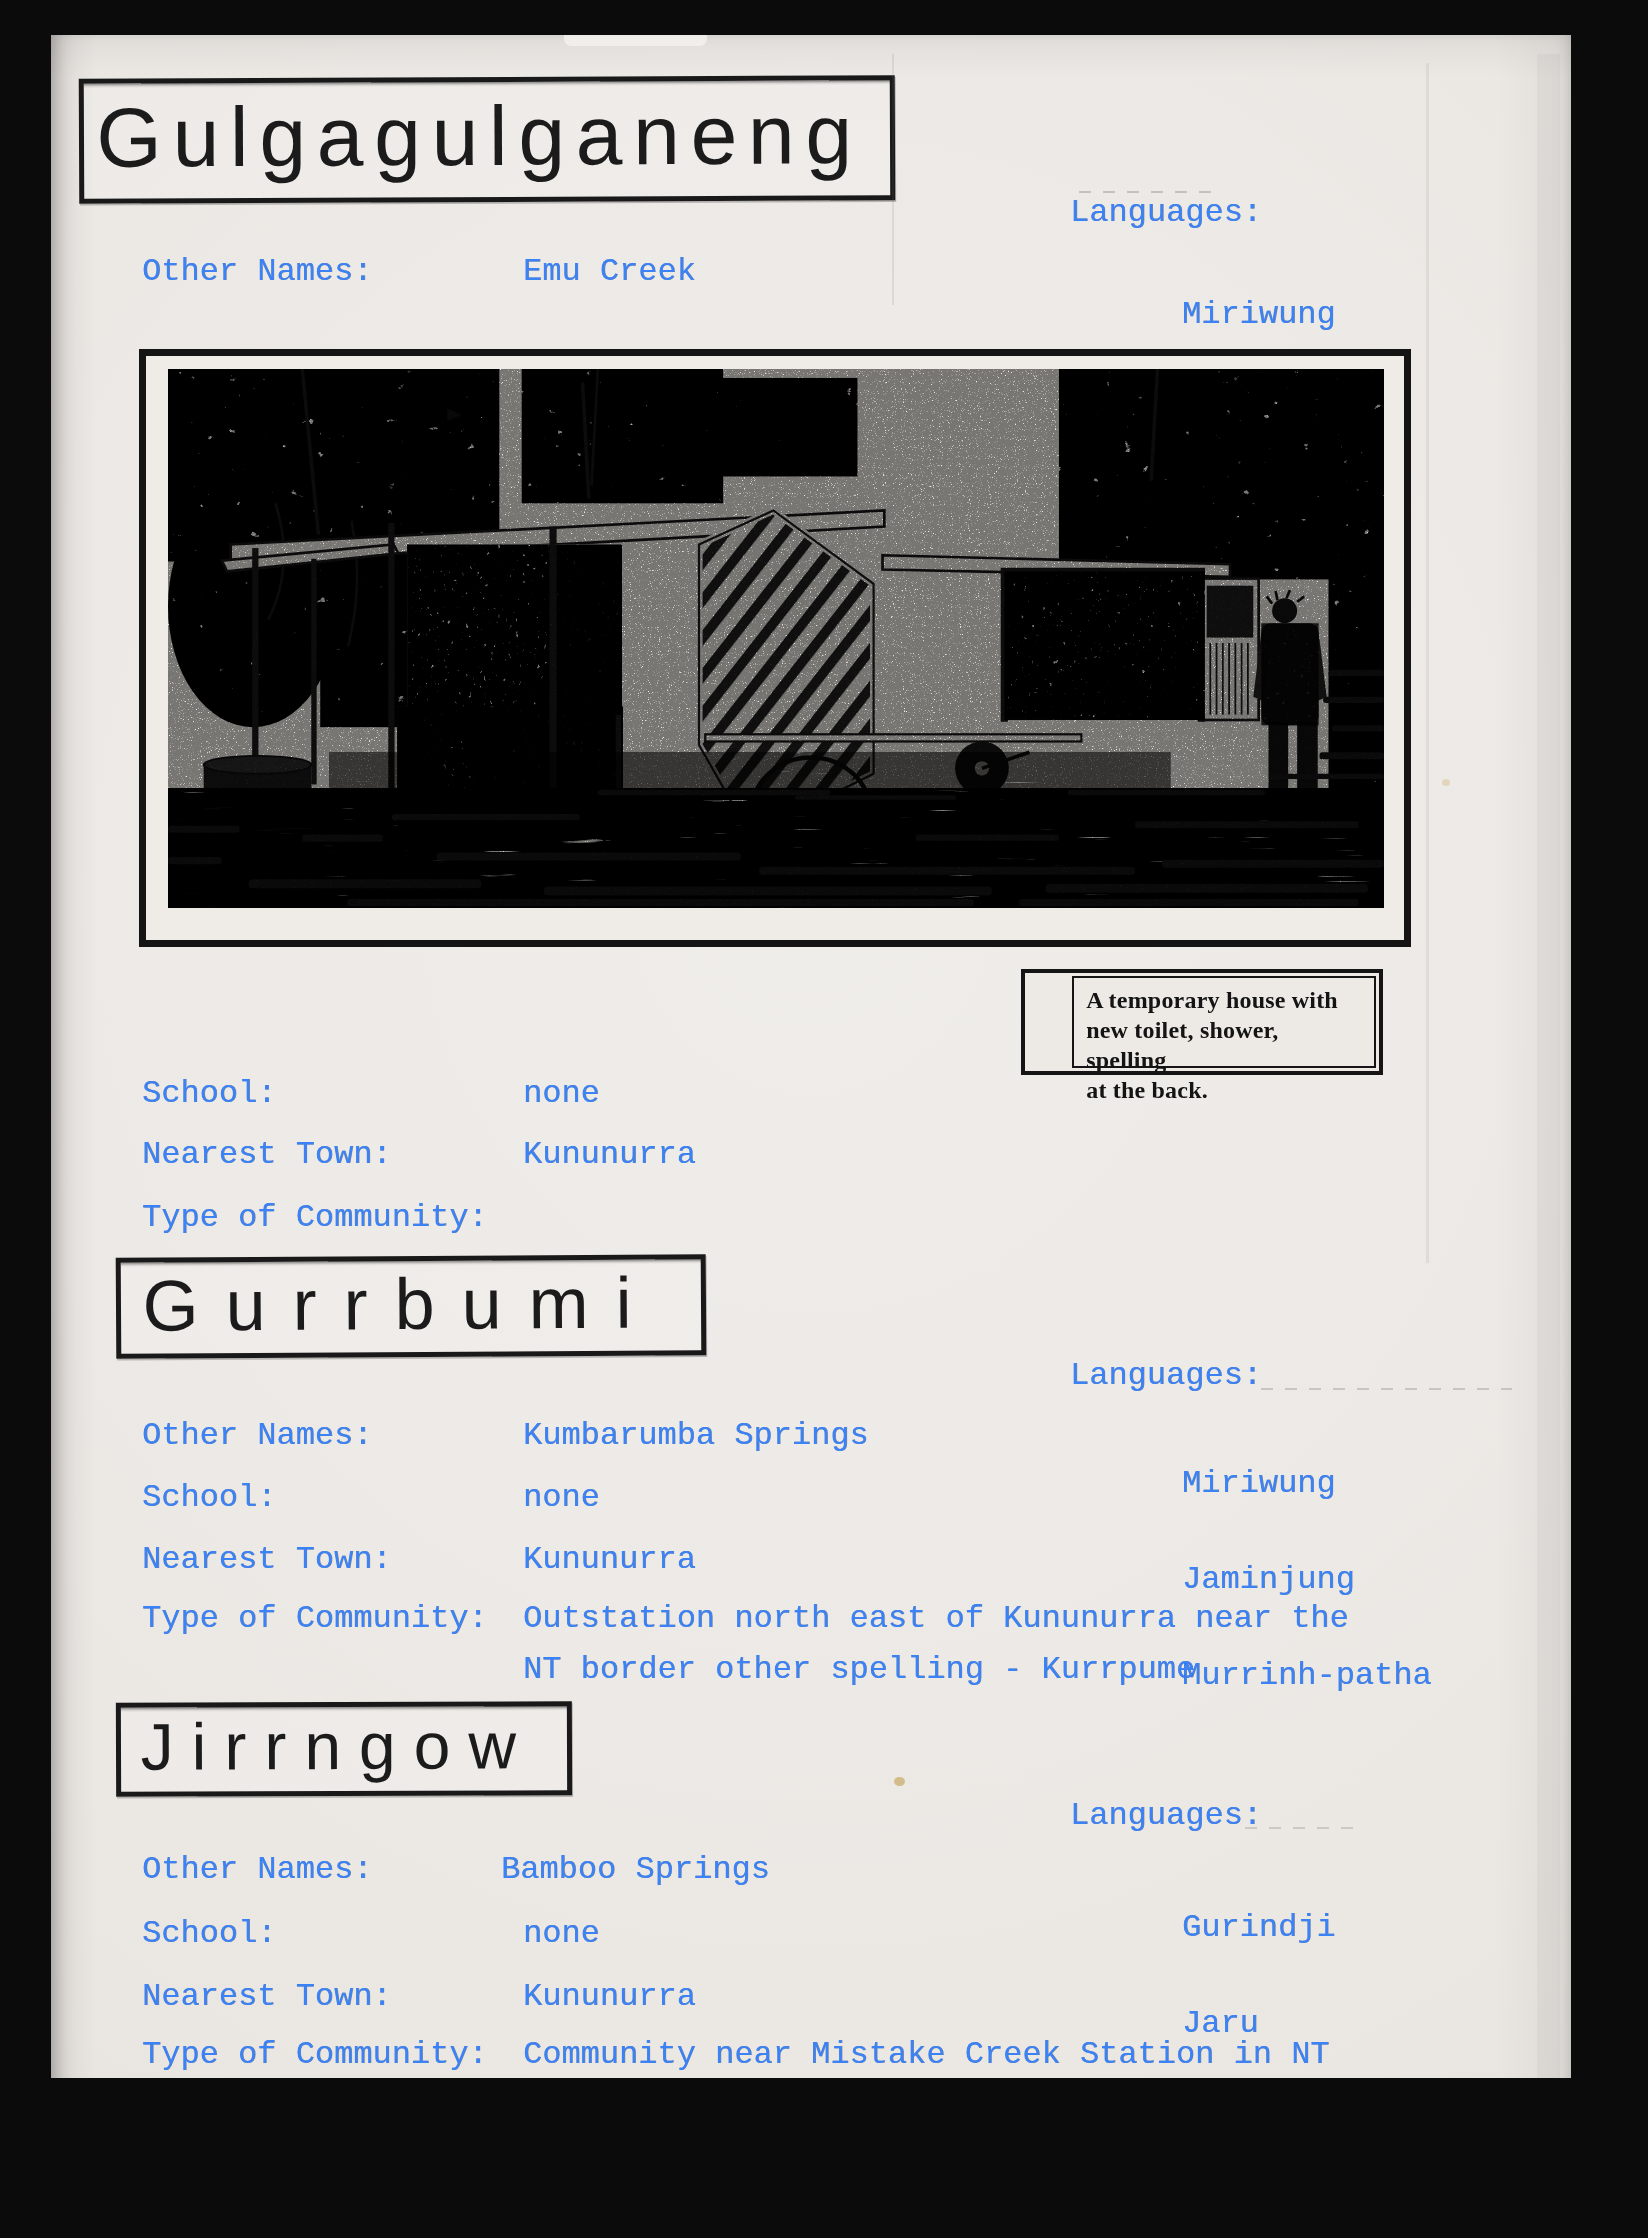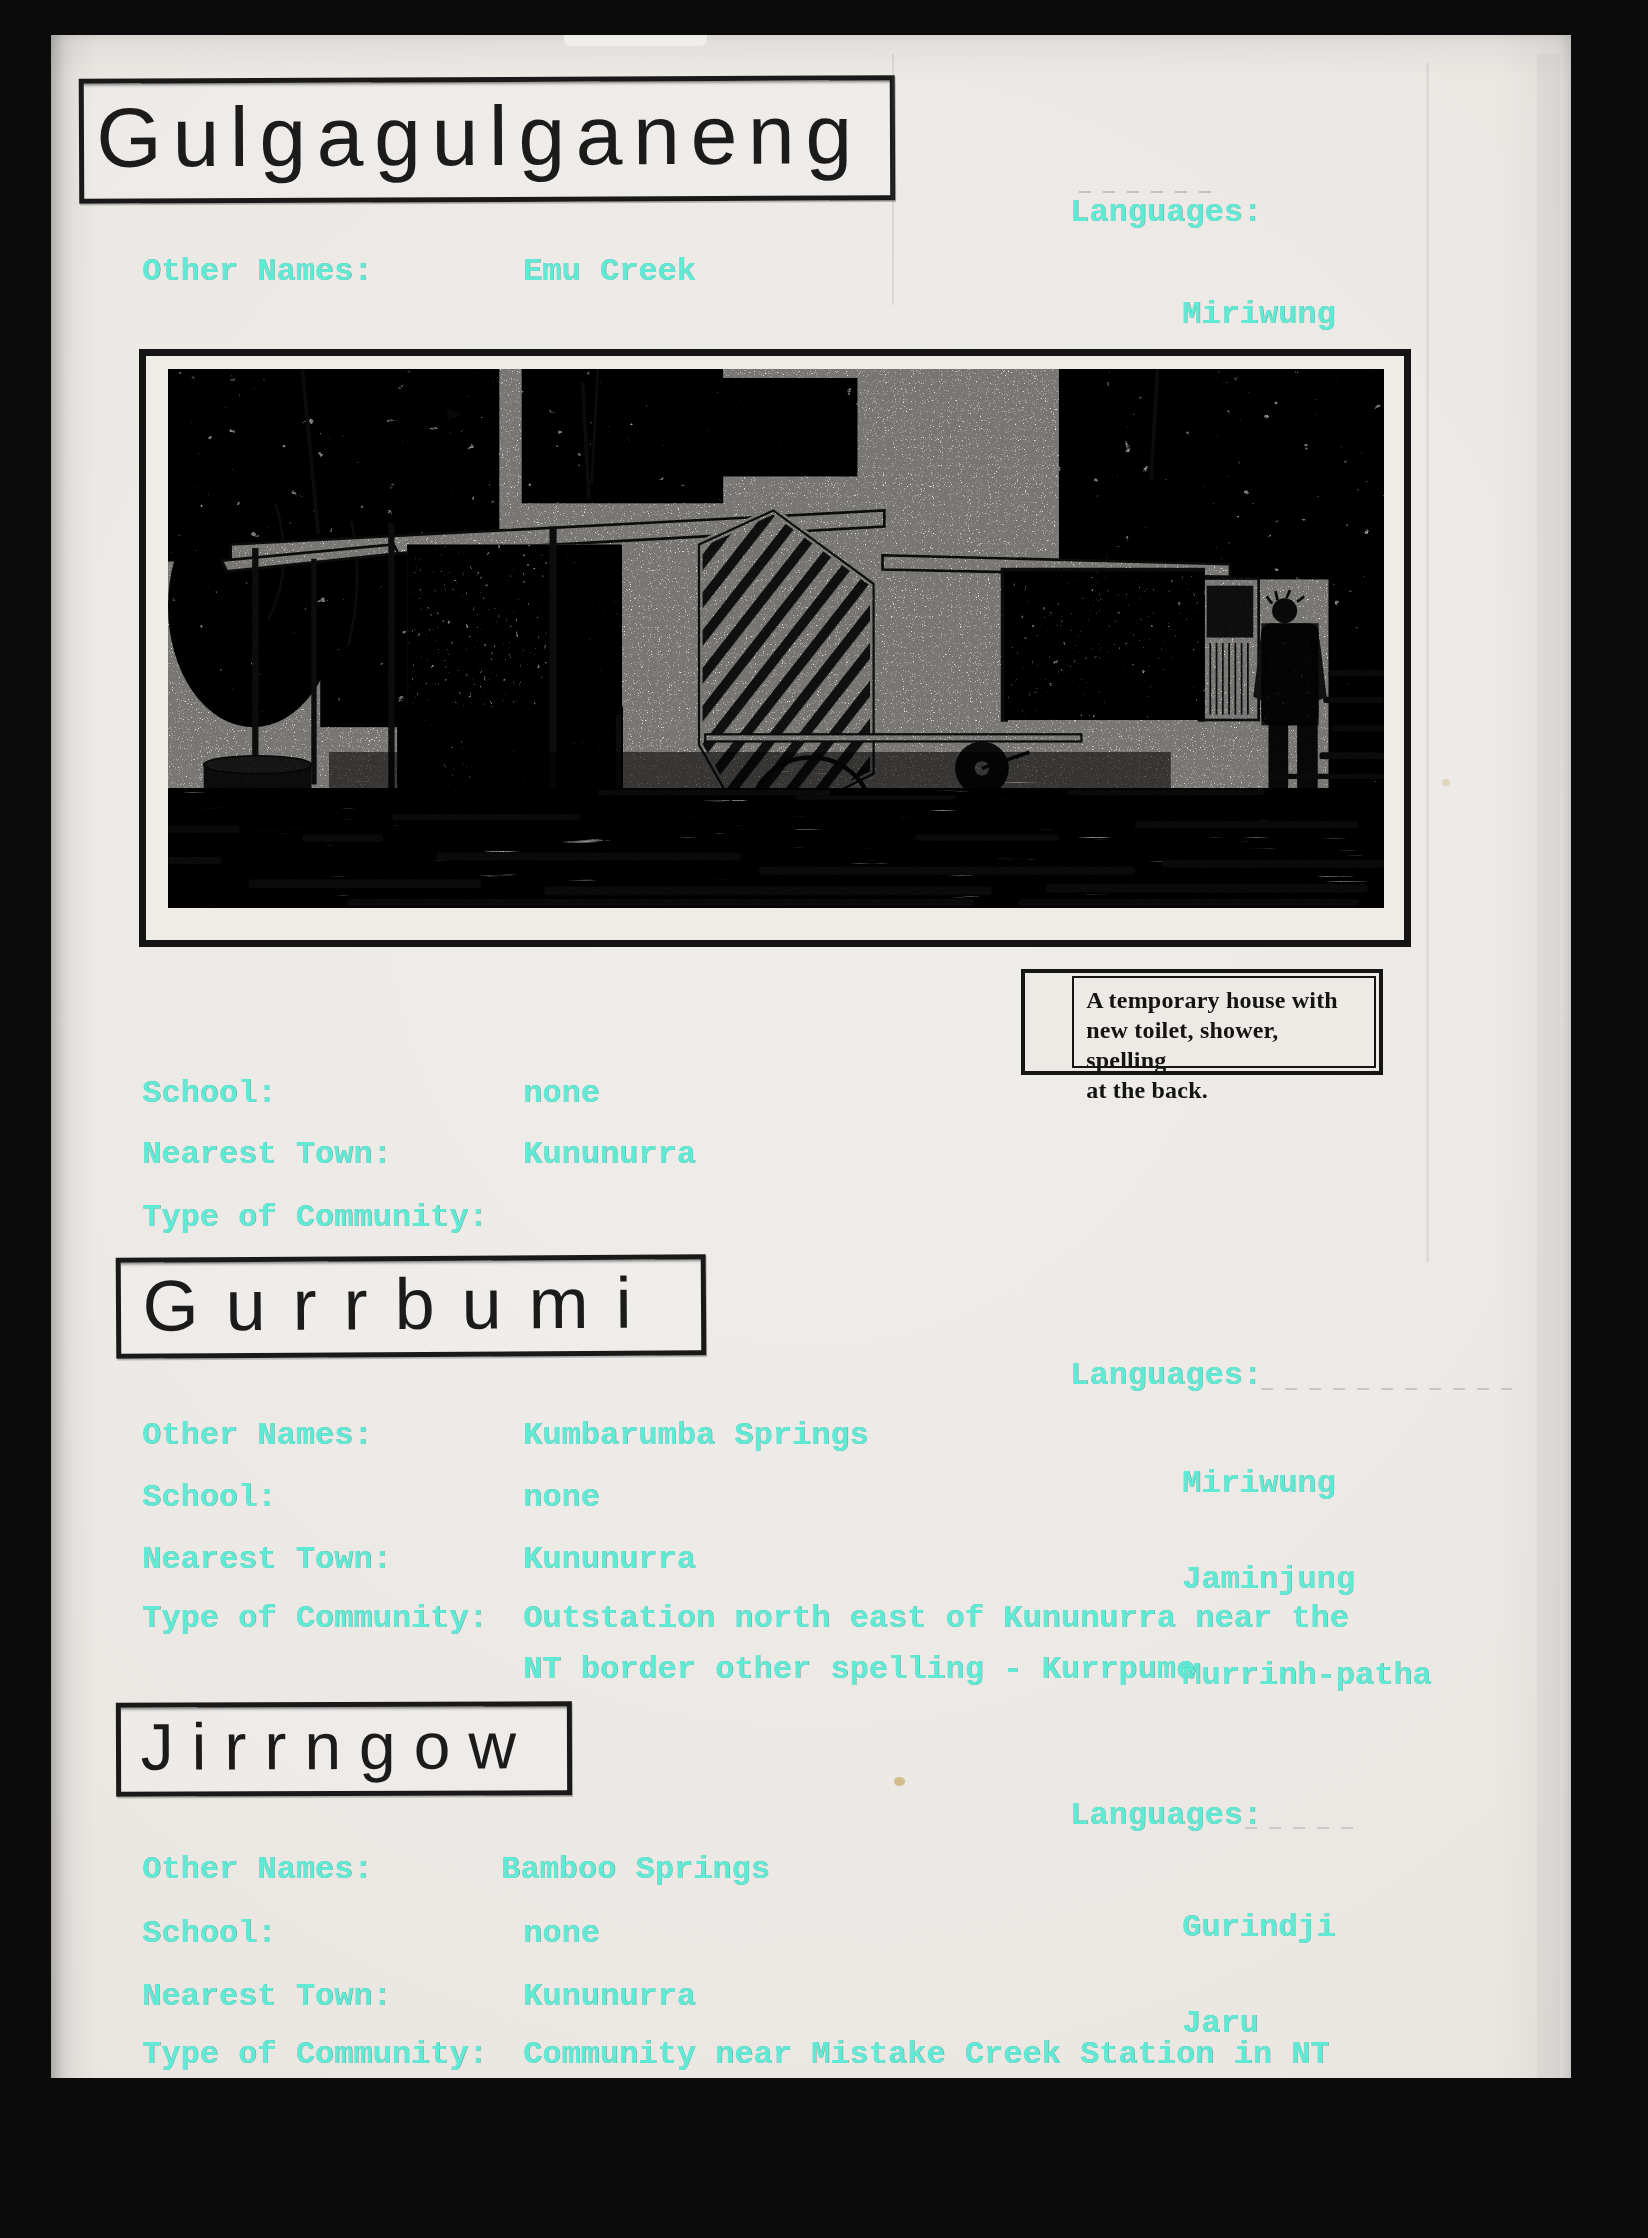--- a/index.html
+++ b/index.html
@@ -5,21 +5,21 @@
   html,body{margin:0;padding:0;background:#0b0b0b;}
   #stage{position:relative;width:1649px;height:2078px;background:#0b0b0b;overflow:hidden;
          font-family:"Liberation Mono",monospace;}
   #paper{position:absolute;left:51px;top:35px;width:1520px;height:2153px;
          background:
            linear-gradient(90deg, rgba(0,0,0,.07), rgba(0,0,0,0) 3%, rgba(0,0,0,0) 95%, rgba(0,0,0,.05)),
            linear-gradient(180deg, rgba(0,0,0,.05), rgba(0,0,0,0) 2%, rgba(0,0,0,0) 97%, rgba(0,0,0,.06)),
            radial-gradient(120% 90% at 50% 40%, #efedea 0%, #ebe8e4 60%, #e5e2dd 100%);
          box-shadow: inset 14.3px 0 19.7px -12.5px rgba(0,0,0,.35), inset -10.7px 0 16px -10.7px rgba(0,0,0,.2);}
   .mono{position:absolute;font-family:"Liberation Mono",monospace;font-size:32px;line-height:32px;
-        color:#5eead4;white-space:pre;text-shadow:0.4px 0.4px 0.6px rgba(25,25,25,.45);font-weight:bold;}
+        color:#3b82f6;white-space:pre;text-shadow:0.4px 0.4px 0.6px rgba(25,25,25,.45);}
   .langs span{display:block;line-height:32px;}
   .hbox{position:absolute;border:5.4px solid #191919;display:flex;align-items:center;
         font-family:"Liberation Sans",sans-serif;color:#1b1b1b;background:rgba(255,255,255,.12);
         box-shadow: inset 0 4.5px 2.7px -2.7px rgba(10,10,10,.45), 0.9px 1.8px 0 rgba(20,20,20,.25);}
   .hbox span{white-space:nowrap;}
   #photo-frame{position:absolute;left:139px;top:349px;width:1272px;height:598px;border:7.2px solid #141414;
         box-sizing:border-box;background:#efece7;padding:12.5px 19.7px 32px 21.5px;}
   #photo-frame svg{display:block;width:1216px;height:539px;}
   #caption-box{position:absolute;left:1021px;top:969px;width:362px;height:106px;border:4.5px solid #151515;
         box-sizing:border-box;background:#edeae5;}

